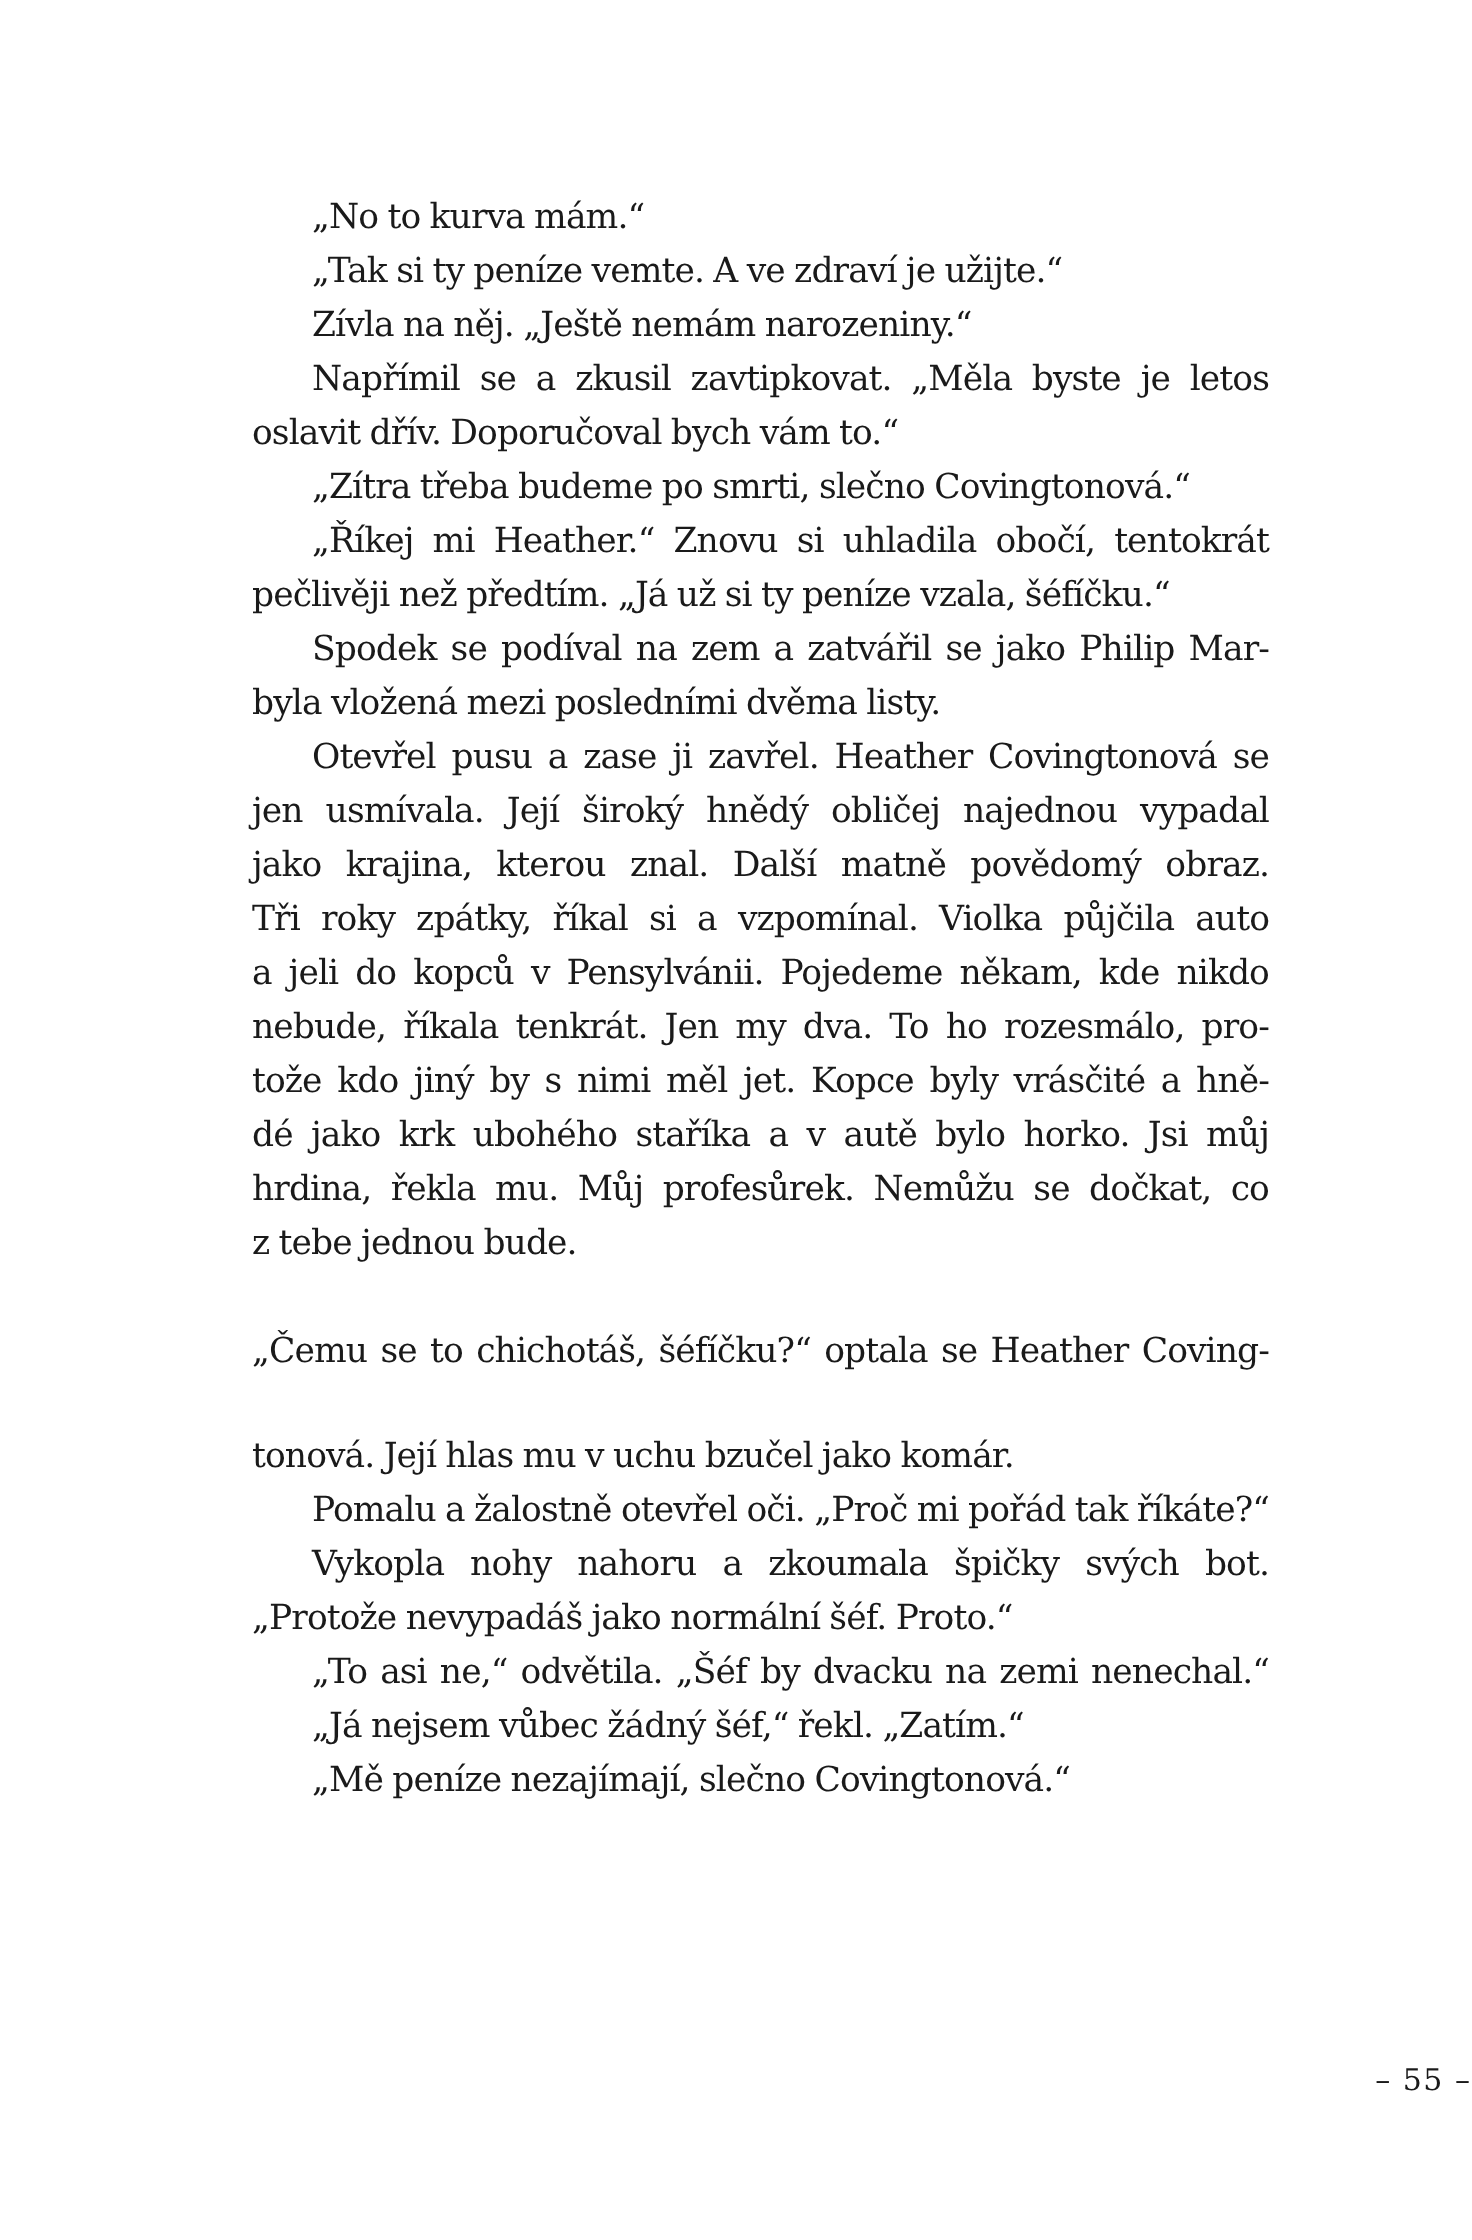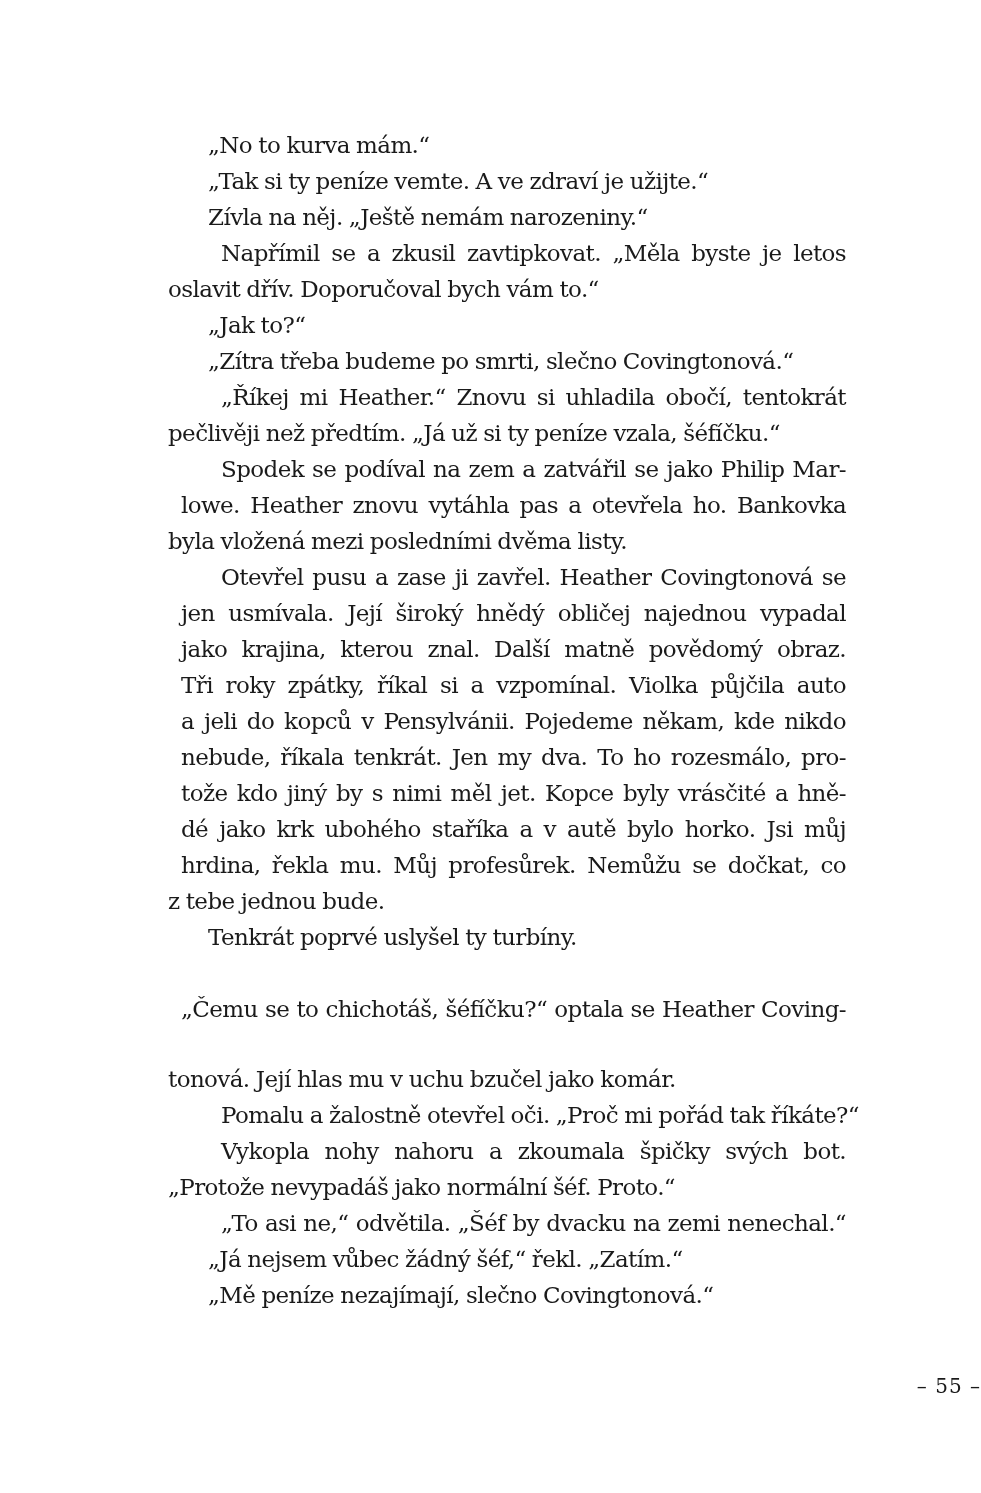--- a/index.html
+++ b/index.html
@@ -26,21 +26,20 @@
       word-spacing: -0.5px;
     }
     .line {
       display: block;
       white-space: nowrap;
       height: 36px;
     }
     .line.justify {
       text-align: justify;
       text-align-last: justify;
-      margin-left: 13px;
     }
     .line.indent {
       padding-left: 40px;
     }
     .gap {
       height: 36px;
     }
     .page-number {
       position: absolute;
       left: 0;
@@ -54,38 +53,35 @@
 </head>
 <body>
 
 <div class="page-text">
 
   <span class="line indent" style="white-space: nowrap;">„No to kurva mám.“</span>
   <span class="line indent" style="white-space: nowrap;">„Tak si ty peníze vemte. A ve zdraví je užijte.“</span>
   <span class="line indent" style="white-space: nowrap;">Zívla na něj. „Ještě nemám narozeniny.“</span>
   <span class="line indent justify" style="white-space: nowrap;">Napřímil se a zkusil zavtipkovat. „Měla byste je letos</span>
   <span class="line" style="white-space: nowrap;">oslavit dřív. Doporučoval bych vám to.“</span>
-  <span class="line indent" style="white-space: nowrap;">„Jak to?“</span>
   <span class="line indent" style="white-space: nowrap;">„Zítra třeba budeme po smrti, slečno Covingtonová.“</span>
   <span class="line indent justify" style="white-space: nowrap;">„Říkej mi Heather.“ Znovu si uhladila obočí, tentokrát</span>
   <span class="line" style="white-space: nowrap;">pečlivěji než předtím. „Já už si ty peníze vzala, šéfíčku.“</span>
   <span class="line indent justify" style="white-space: nowrap;">Spodek se podíval na zem a zatvářil se jako Philip Mar-</span>
-  <span class="line justify" style="white-space: nowrap;">lowe. Heather znovu vytáhla pas a otevřela ho. Bankovka</span>
   <span class="line" style="white-space: nowrap;">byla vložená mezi posledními dvěma listy.</span>
   <span class="line indent justify" style="white-space: nowrap;">Otevřel pusu a zase ji zavřel. Heather Covingtonová se</span>
   <span class="line justify" style="white-space: nowrap;">jen usmívala. Její široký hnědý obličej najednou vypadal</span>
   <span class="line justify" style="white-space: nowrap;">jako krajina, kterou znal. Další matně povědomý obraz.</span>
   <span class="line justify" style="white-space: nowrap;">Tři roky zpátky, říkal si a vzpomínal. Violka půjčila auto</span>
   <span class="line justify" style="white-space: nowrap;">a jeli do kopců v Pensylvánii. Pojedeme někam, kde nikdo</span>
   <span class="line justify" style="white-space: nowrap;">nebude, říkala tenkrát. Jen my dva. To ho rozesmálo, pro-</span>
   <span class="line justify" style="white-space: nowrap;">tože kdo jiný by s nimi měl jet. Kopce byly vrásčité a hně-</span>
   <span class="line justify" style="white-space: nowrap;">dé jako krk ubohého staříka a v autě bylo horko. Jsi můj</span>
   <span class="line justify" style="white-space: nowrap;">hrdina, řekla mu. Můj profesůrek. Nemůžu se dočkat, co</span>
   <span class="line" style="white-space: nowrap;">z tebe jednou bude.</span>
-  <span class="line indent" style="white-space: nowrap;">Tenkrát poprvé uslyšel ty turbíny.</span>
 
   <div class="gap"></div>
 
   <span class="line justify" style="white-space: nowrap;">„Čemu se to chichotáš, šéfíčku?“ optala se Heather Coving-</span>
   <span class="line" style="white-space: nowrap; margin-top: 34px;">tonová. Její hlas mu v uchu bzučel jako komár.</span>
   <span class="line indent justify" style="white-space: nowrap;">Pomalu a žalostně otevřel oči. „Proč mi pořád tak říkáte?“</span>
   <span class="line indent justify" style="white-space: nowrap;">Vykopla nohy nahoru a zkoumala špičky svých bot.</span>
   <span class="line" style="white-space: nowrap;">„Protože nevypadáš jako normální šéf. Proto.“</span>
   <span class="line indent justify" style="white-space: nowrap;">„To asi ne,“ odvětila. „Šéf by dvacku na zemi nenechal.“</span>
   <span class="line indent" style="white-space: nowrap;">„Já nejsem vůbec žádný šéf,“ řekl. „Zatím.“</span>

